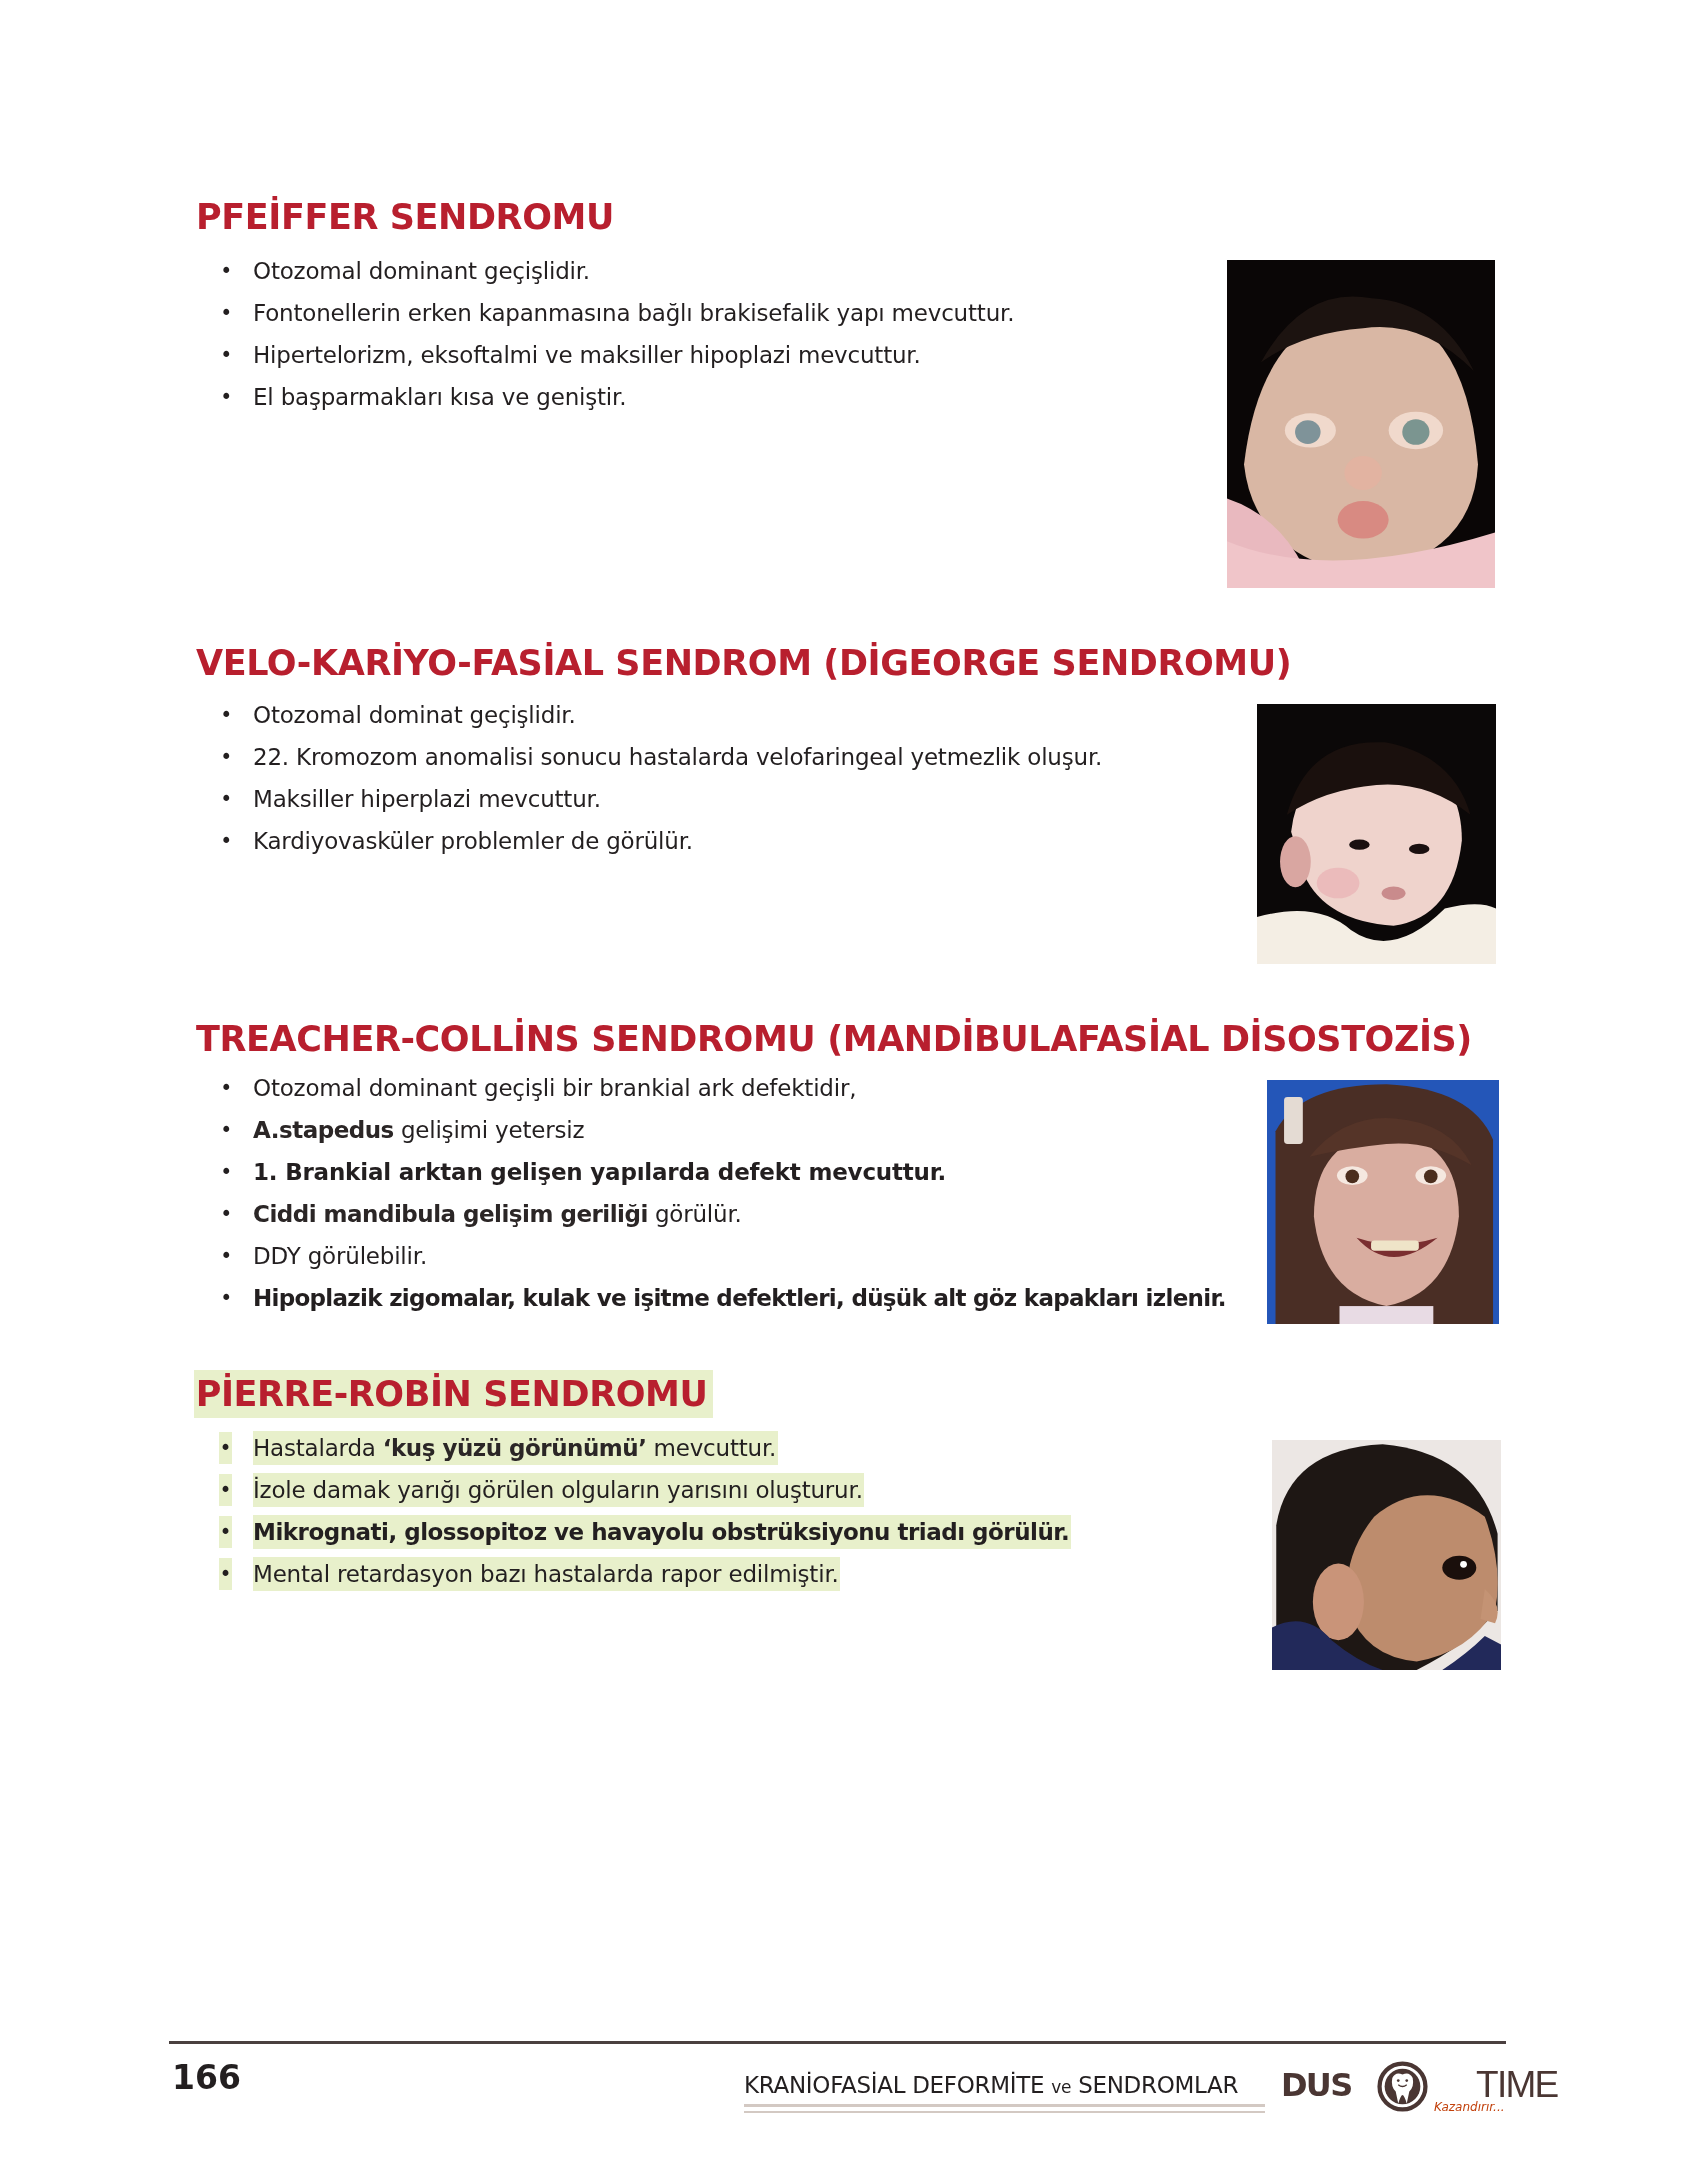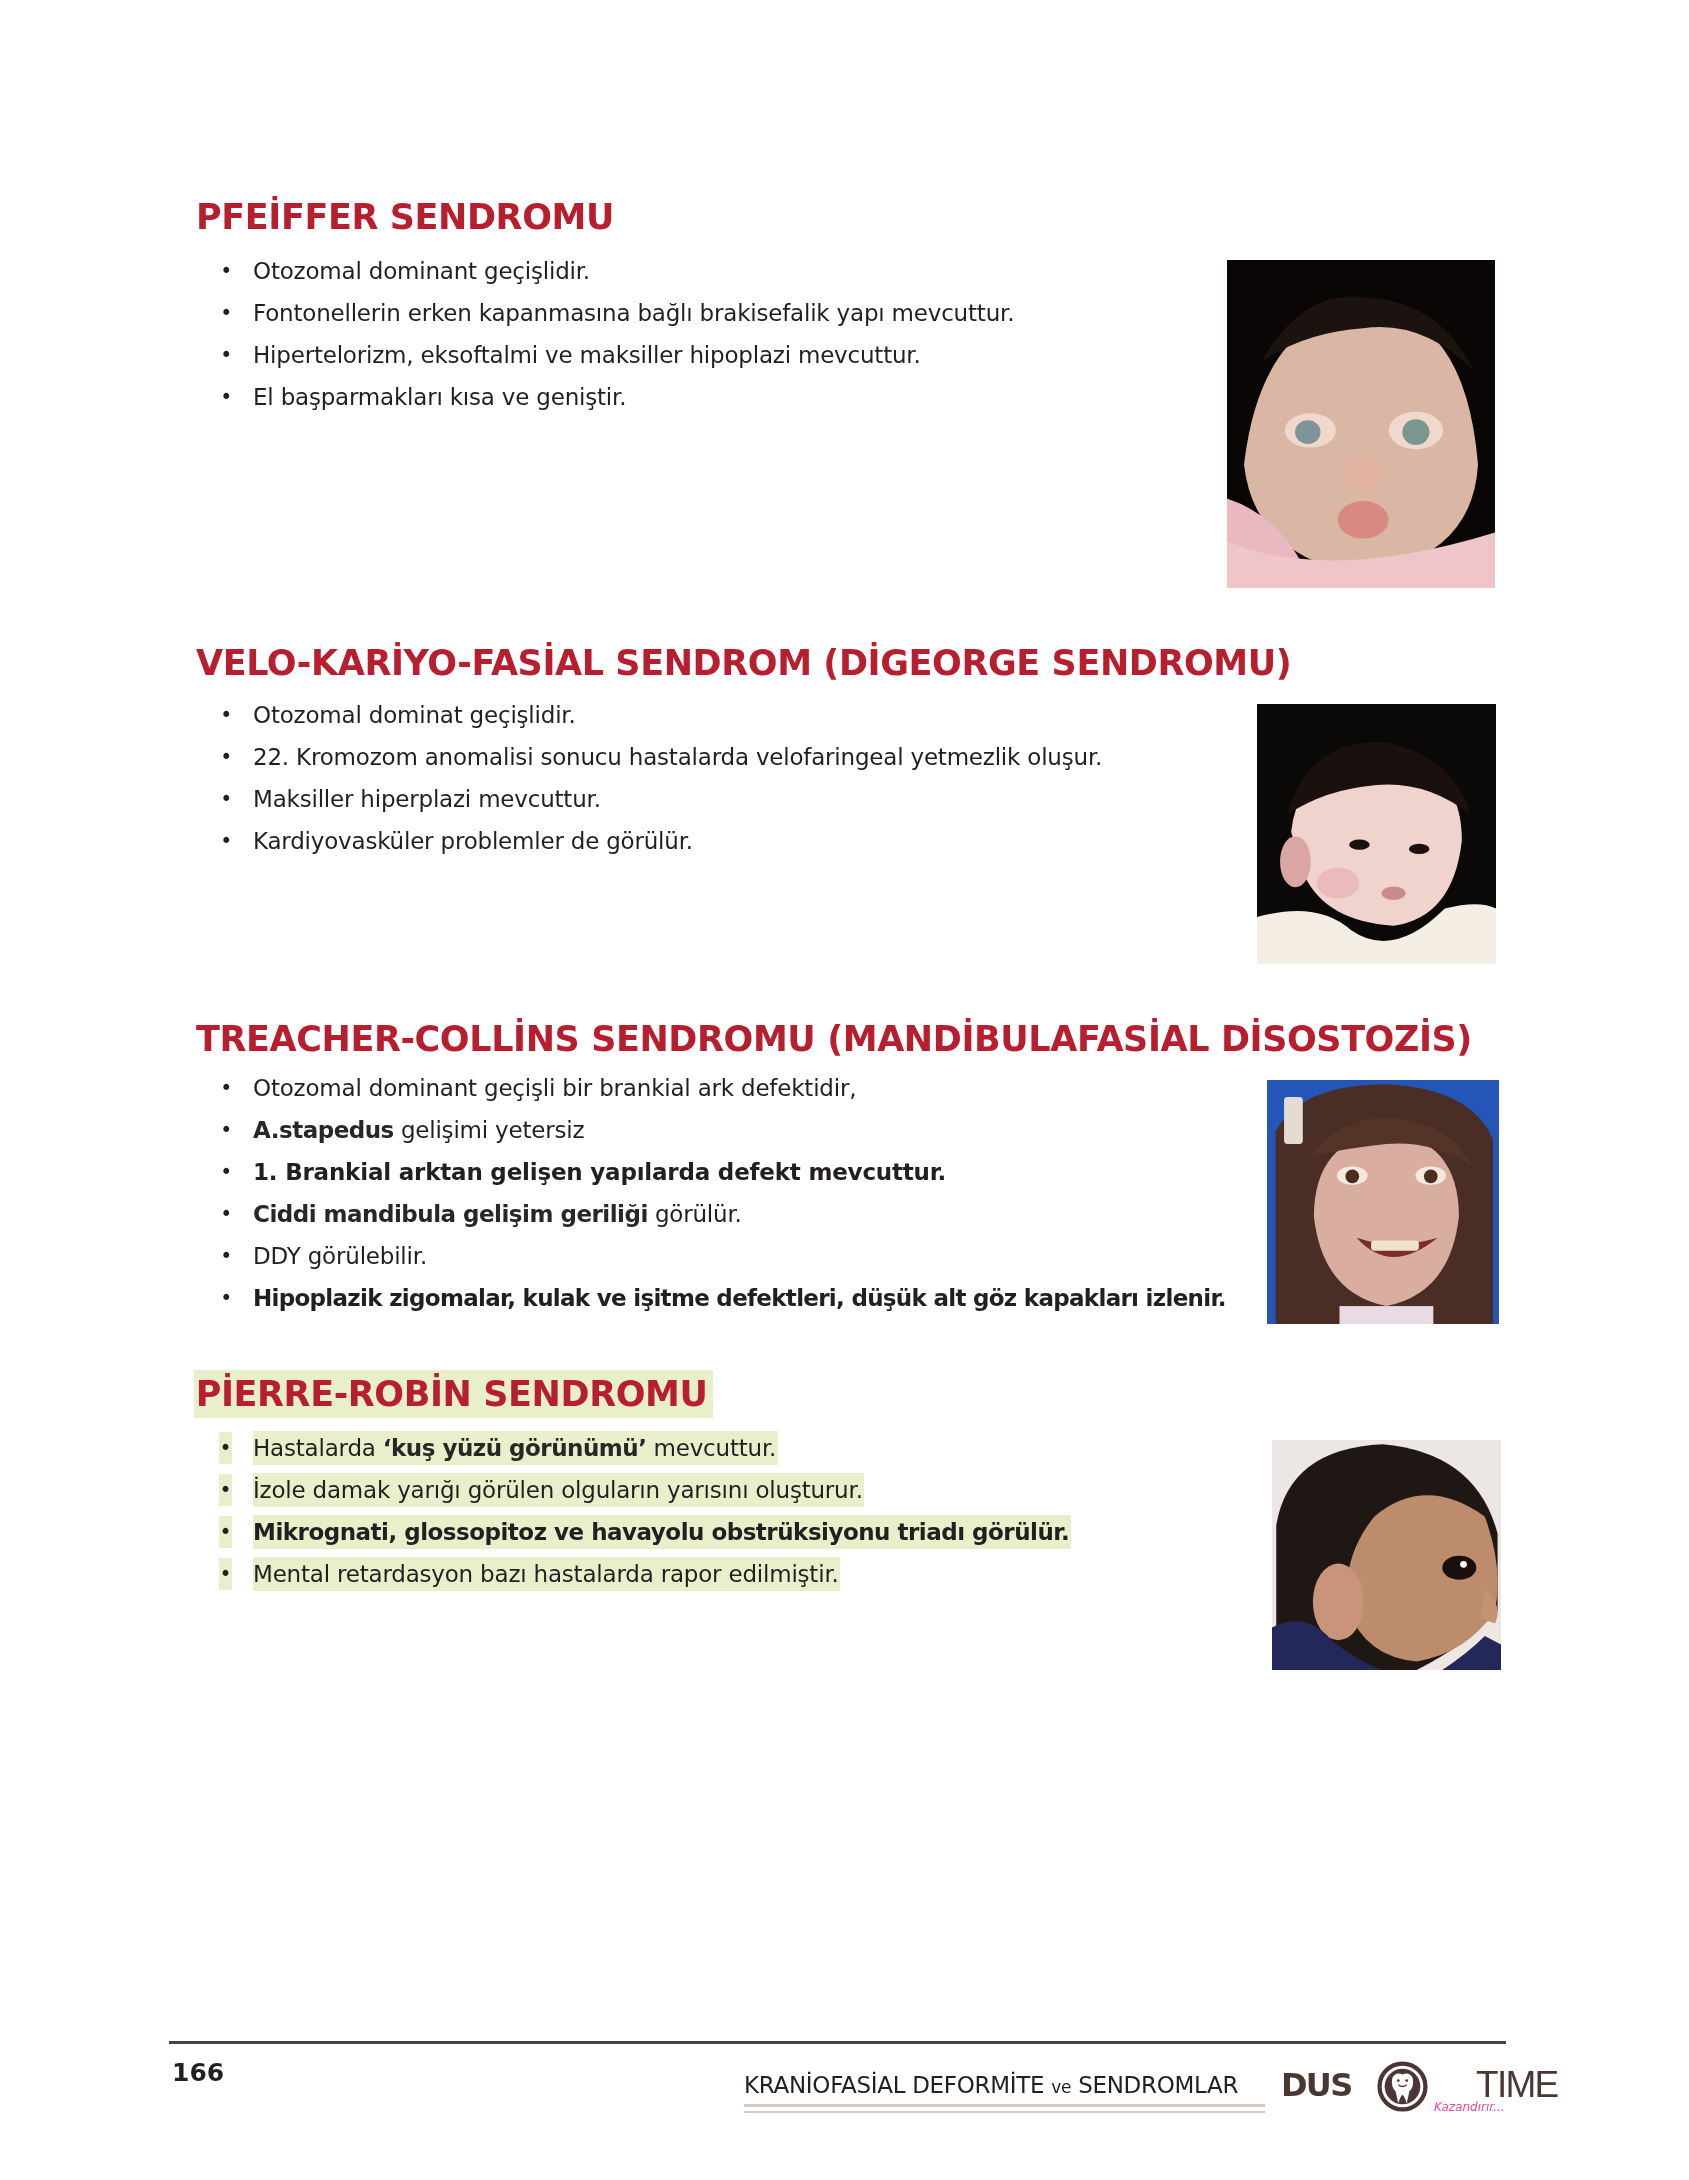--- a/index.html
+++ b/index.html
@@ -14,29 +14,29 @@
              white-space: nowrap; color: #231f20; letter-spacing: -0.2px; }
   .bullet { position: absolute; left: 0; top: 0; width: 20.4px; text-align: center; font-size: 20.4px; }
   .txt { position: absolute; left: 37px; top: 0; }
   .list.hl .bullet { background: #e8f0cb; height: 32px; top: 5.1px; line-height: 32px; left: 2.6px; width: 13.6px; }
   .list.hl .txt { background: #e8f0cb; line-height: 34px; top: 4.3px; padding-right: 1.7px; }
   .b { font-weight: bold; }
   .m { font-weight: bold; color: #2b2626; letter-spacing: -0.5px; }
   .photo { position: absolute; overflow: hidden; }
   .photo svg { display: block; width: 100%; height: 100%; }
   .footer-rule { position: absolute; left: 169px; top: 2041px; width: 1337px; height: 3.4px; background: #4a403f; }
-  .page-num { position: absolute; left: 172px; top: 2058px; font-size: 25px; font-weight: bold; color: #231f20; }
+  .page-num { position: absolute; left: 172px; top: 2058px; font-size: 33px; font-weight: bold; color: #231f20; }
   .footer-title { position: absolute; left: 744px; top: 2072px; font-size: 23px; color: #231f20; white-space: nowrap; letter-spacing: -0.3px; }
   .footer-title .ve { font-size: 17px; }
   .footer-under1 { position: absolute; left: 744px; top: 2104px; width: 521px; height: 3.4px; background: #d3c9c3; }
   .footer-under2 { position: absolute; left: 744px; top: 2111px; width: 521px; height: 1.7px; background: #d3c9c3; }
   .logo { position: absolute; left: 1281px; top: 2061px; width: 230px; height: 60px; }
   .logo .dus { position: absolute; left: 0; top: 0; font-size: 32px; font-weight: bold; color: #4a3633; letter-spacing: -1.7px; line-height: 48px; }
   .logo .time { position: absolute; left: 147px; top: 1.7px; font-size: 37px; color: #4a3633; letter-spacing: -1.7px; line-height: 44px; font-family: "Liberation Sans", sans-serif; margin-left: 48px; }
-  .logo .tag { position: absolute; left: 153px; top: 39px; font-size: 12px; font-style: italic; color: #ec4899; }
+  .logo .tag { position: absolute; left: 153px; top: 39px; font-size: 12px; font-style: italic; color: #c2410c; }
   .logo .tooth { position: absolute; left: 96px; top: 0px; width: 51px; height: 51px; }
 </style>
 </head>
 <body>
 
 <div class="heading" style="top:193px;">PFEİFFER SENDROMU</div>
 <ul class="list" style="top:250px;">
   <li>
       <span class="bullet">•</span>
       <span class="txt"><span>Otozomal dominant geçişlidir.</span></span>

